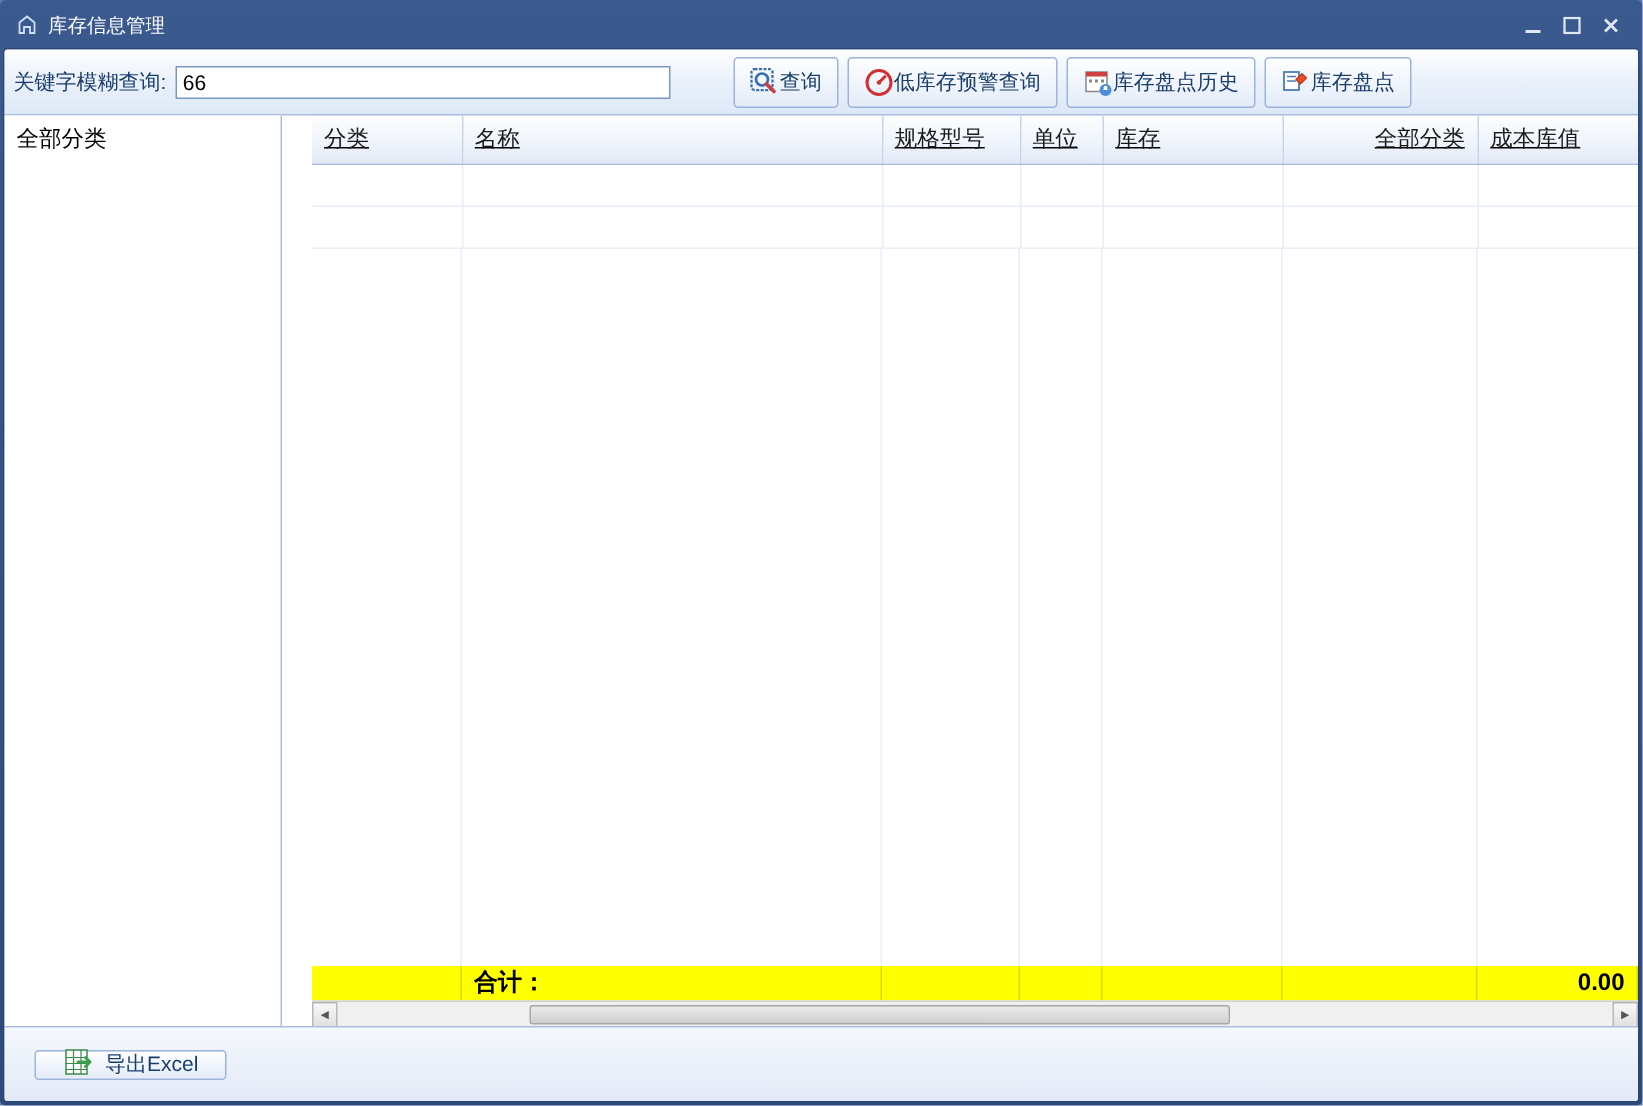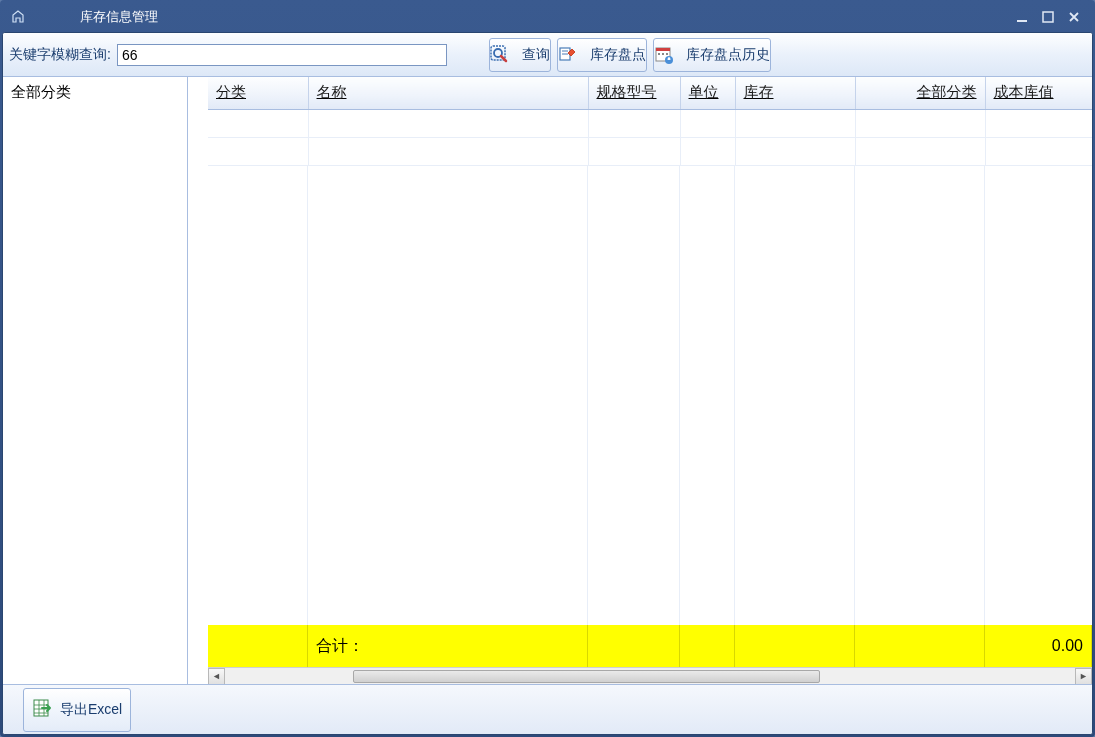--- a/index.html
+++ b/index.html
@@ -35,21 +35,20 @@
     .titlebar-icon {
       width: 16px;
       height: 16px;
       margin-right: 6px;
       display: flex;
       align-items: center;
       justify-content: center;
     }
     .titlebar-title {
       flex: 1;
-      margin-left: 48px;
     }
     .window-controls {
       display: flex;
       gap: 4px;
     }
     .window-control {
       width: 22px;
       height: 18px;
       display: flex;
       align-items: center;
@@ -87,27 +86,27 @@
       border: 1px solid #7a96c2;
       padding: 0 4px;
       font-size: 14px;
       font-family: inherit;
     }
     .toolbar-spacer {
       width: 30px;
     }
     .toolbar-button {
       height: 34px;
-      padding: 0 0;
+      padding: 0 10px;
       background: linear-gradient(to bottom, #ffffff 0%, #f0f5fc 50%, #e4ecf8 100%);
       border: 1px solid #9cb4db;
       border-radius: 3px;
       display: flex;
       align-items: center;
-      gap: 12px;
+      gap: 0;
       cursor: pointer;
       font-size: 14px;
       color: #1a3d6e;
     }
     .toolbar-button .icon {
       width: 20px;
       height: 20px;
       display: flex;
       align-items: center;
       justify-content: center;
@@ -164,25 +163,25 @@
       border-bottom: 1px solid #e8eef8;
       height: 28px;
       padding: 0 8px;
     }
     .table-body-fill {
       flex: 1;
       background: #fff;
       position: relative;
     }
     .summary-row {
-      height: 42px;
+      height: 23px;
       background: #ffff00;
       display: flex;
       font-size: 16px;
-      font-weight: normal;
+      font-weight: bold;
     }
     .summary-cell {
       border-right: 1px solid #d8d800;
       padding: 0 8px;
       display: flex;
       align-items: center;
     }
     .summary-cell.right {
       justify-content: flex-end;
     }
@@ -248,22 +247,22 @@
     }
     .add-icon-wrap svg {
       filter: drop-shadow(0 1px 0 rgba(0,0,0,0.2));
     }
     .add-label {
       font-size: 14px;
       font-weight: bold;
       color: #000;
     }
     .export-button {
-      height: 44px;
-      padding: 0 8px;
+      height: 20px;
+      padding: 0 18px;
       background: linear-gradient(to bottom, #ffffff 0%, #f0f5fc 50%, #e4ecf8 100%);
       border: 1px solid #9cb4db;
       border-radius: 3px;
       display: flex;
       align-items: center;
       gap: 8px;
       cursor: pointer;
       font-size: 14px;
       color: #1a3d6e;
     }
@@ -314,42 +313,52 @@
             <rect x="1" y="1" width="14" height="14" rx="2" fill="none" stroke="#3a6db0" stroke-width="1.5" stroke-dasharray="2 1"></rect>
             <circle cx="8" cy="8" r="4" fill="none" stroke="#3a6db0" stroke-width="1.8"></circle>
             <line x1="11" y1="11" x2="16" y2="16" stroke="#c94040" stroke-width="2.5" stroke-linecap="round"></line>
           </svg>
         </span>
         <span>查询</span>
       </button>
       <button class="toolbar-button">
         <span class="icon">
           <svg width="20" height="20" viewBox="0 0 20 20">
-            <rect x="2" y="3" width="10" height="12" fill="#fff" stroke="#4a7db8" stroke-width="1.2"></rect>
-            <line x1="4" y1="6" x2="10" y2="6" stroke="#4a7db8" stroke-width="1"></line>
-            <line x1="4" y1="9" x2="10" y2="9" stroke="#4a7db8" stroke-width="1"></line>
-            <path d="M10 8 L14 4 L17 7 L13 11 Z" fill="#e85030" stroke="#c03010" stroke-width="0.8"></path>
+            <circle cx="10" cy="10" r="8" fill="none" stroke="#d03030" stroke-width="2"></circle>
+            <line x1="10" y1="10" x2="14" y2="6" stroke="#d03030" stroke-width="2" stroke-linecap="round"></line>
+            <circle cx="10" cy="10" r="1.5" fill="#d03030"></circle>
           </svg>
         </span>
-        <span>库存盘点</span>
+        <span>低库存预警查询</span>
       </button>
       <button class="toolbar-button">
         <span class="icon">
           <svg width="20" height="20" viewBox="0 0 20 20">
             <rect x="2" y="3" width="14" height="13" fill="#fff" stroke="#888" stroke-width="1"></rect>
             <rect x="2" y="3" width="14" height="3" fill="#d04040"></rect>
             <rect x="4" y="8" width="2" height="2" fill="#888"></rect>
             <rect x="8" y="8" width="2" height="2" fill="#888"></rect>
             <rect x="12" y="8" width="2" height="2" fill="#888"></rect>
             <circle cx="15" cy="15" r="4" fill="#4a8fd8"></circle>
             <path d="M13 15 A3 3 0 0 1 17 15" fill="#fff"></path>
             <circle cx="15" cy="13.5" r="1.3" fill="#fff"></circle>
           </svg>
         </span>
         <span>库存盘点历史</span>
+      </button>
+      <button class="toolbar-button">
+        <span class="icon">
+          <svg width="20" height="20" viewBox="0 0 20 20">
+            <rect x="2" y="3" width="10" height="12" fill="#fff" stroke="#4a7db8" stroke-width="1.2"></rect>
+            <line x1="4" y1="6" x2="10" y2="6" stroke="#4a7db8" stroke-width="1"></line>
+            <line x1="4" y1="9" x2="10" y2="9" stroke="#4a7db8" stroke-width="1"></line>
+            <path d="M10 8 L14 4 L17 7 L13 11 Z" fill="#e85030" stroke="#c03010" stroke-width="0.8"></path>
+          </svg>
+        </span>
+        <span>库存盘点</span>
       </button>
     </div>
 
     <div class="main-area">
       <div class="sidebar">
         <div class="sidebar-text">全部分类</div>
       </div>
 
       <div class="table-area">
         <div class="table-wrapper">

